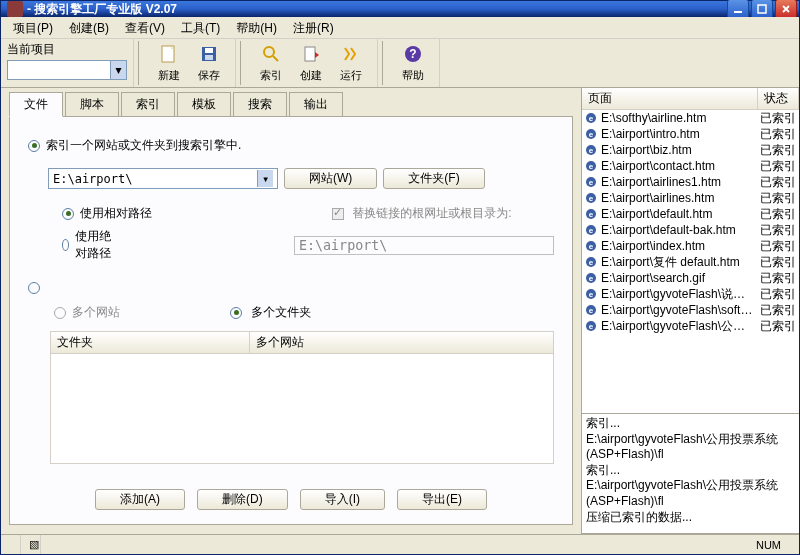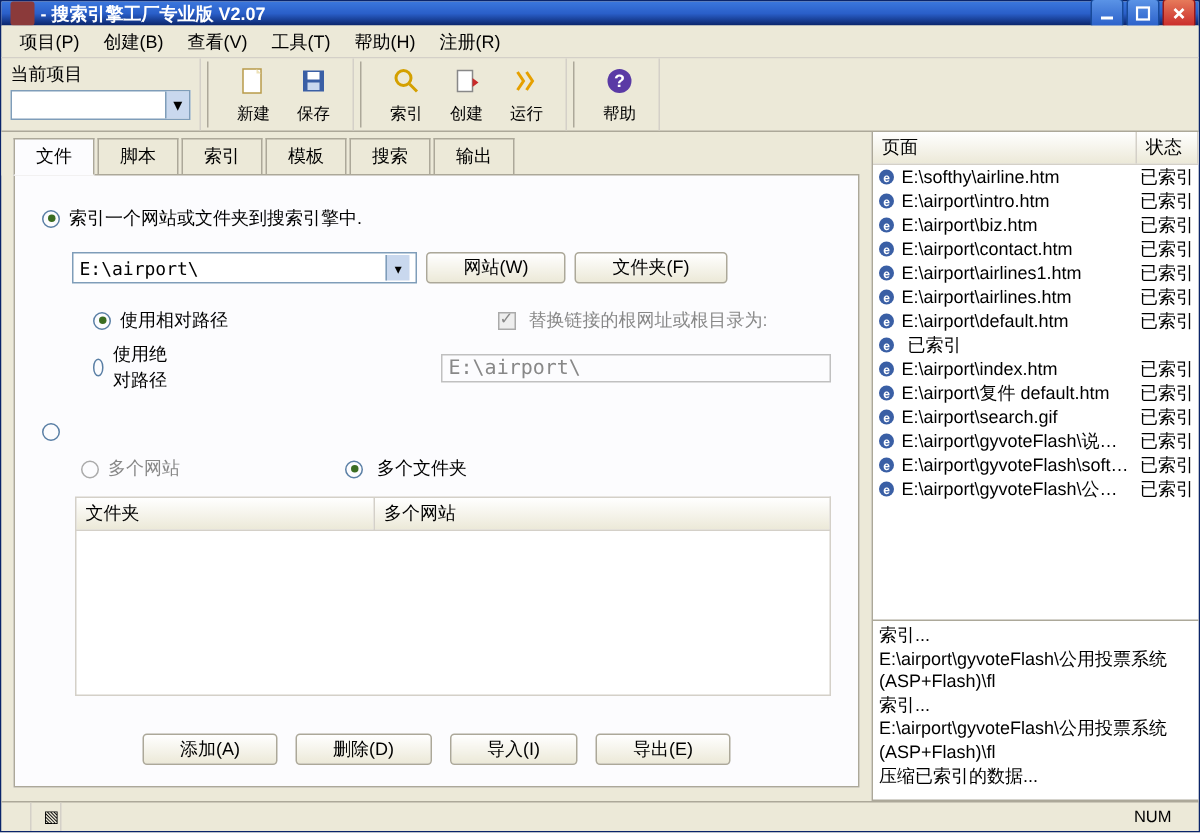--- a/index.html
+++ b/index.html
@@ -336,20 +336,21 @@
               <span class="fpath">E:\airport\default.htm</span>
               <span class="fstat">已索引</span>
             </div>
             <div class="rp-row">
               <span class="ficon">
                 <svg width="12" height="12">
                   <circle cx="6" cy="6" r="5" fill="#3a5fa5"></circle>
                   <text x="6" y="9" text-anchor="middle" fill="#fff" font-size="8" font-weight="bold">e</text>
                 </svg>
               </span>
+              <span class="fpath">E:\airport\default-bak.htm</span>
               <span class="fstat">已索引</span>
             </div>
             <div class="rp-row">
               <span class="ficon">
                 <svg width="12" height="12">
                   <circle cx="6" cy="6" r="5" fill="#3a5fa5"></circle>
                   <text x="6" y="9" text-anchor="middle" fill="#fff" font-size="8" font-weight="bold">e</text>
                 </svg>
               </span>
               <span class="fpath">E:\airport\index.htm</span>

